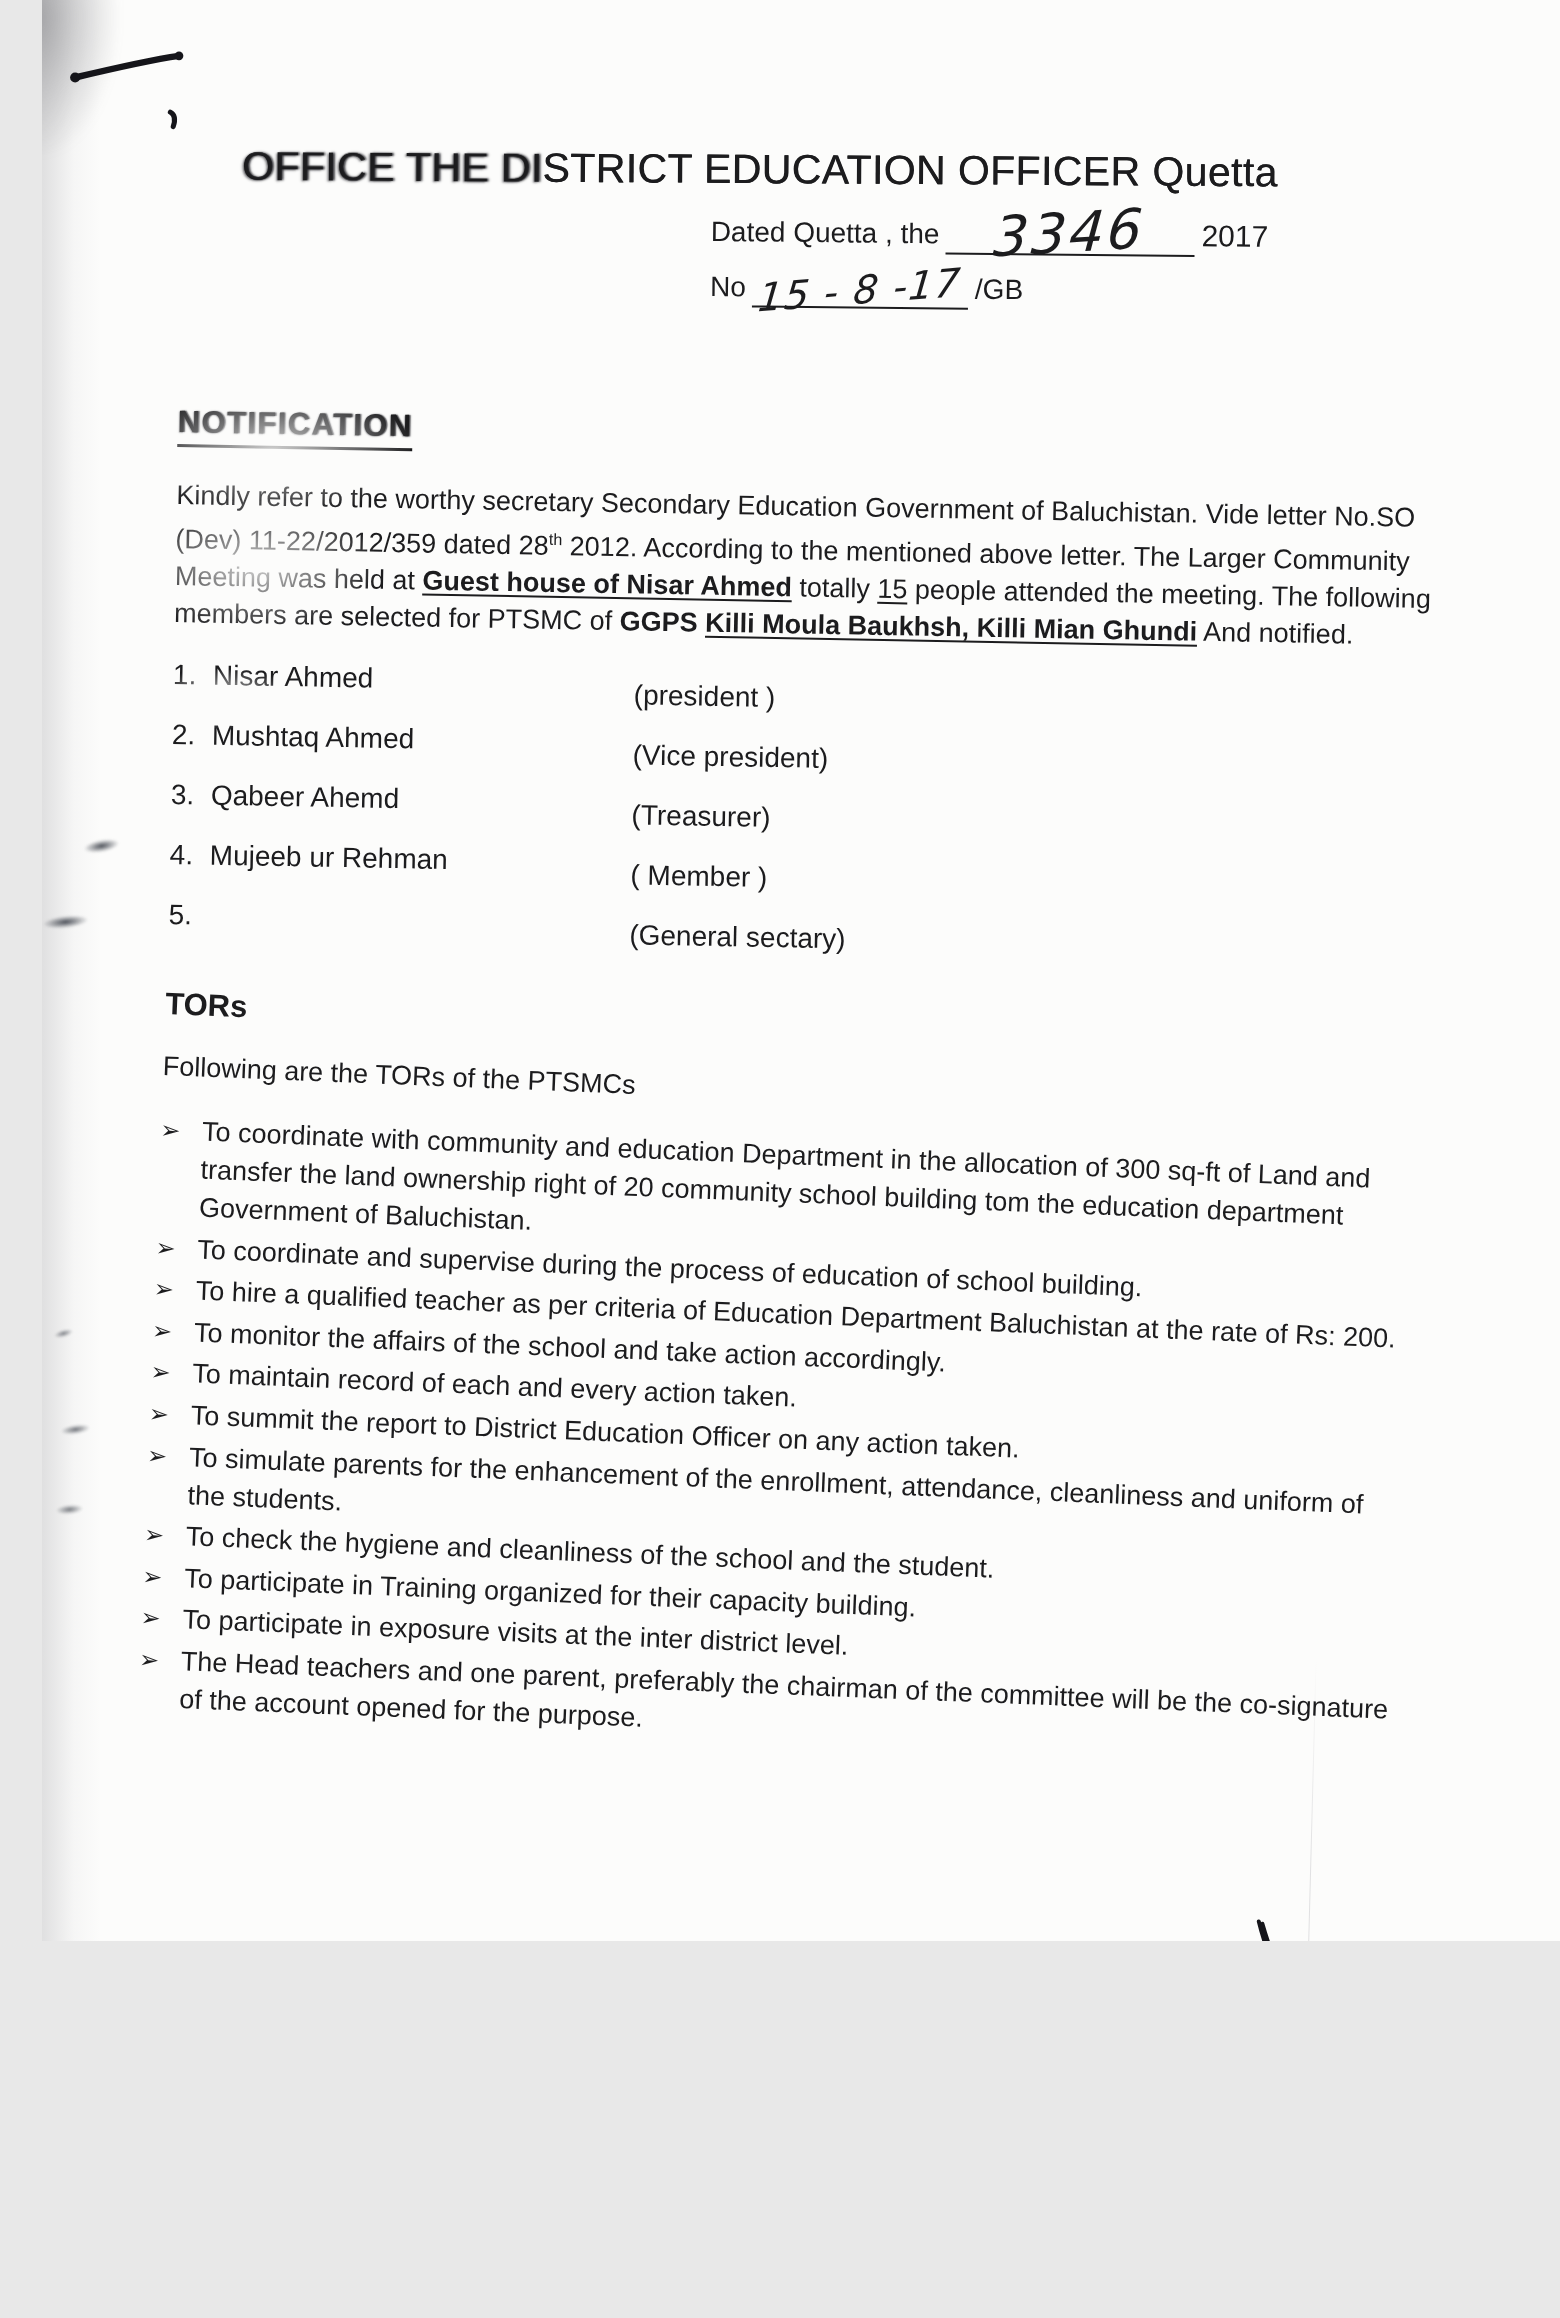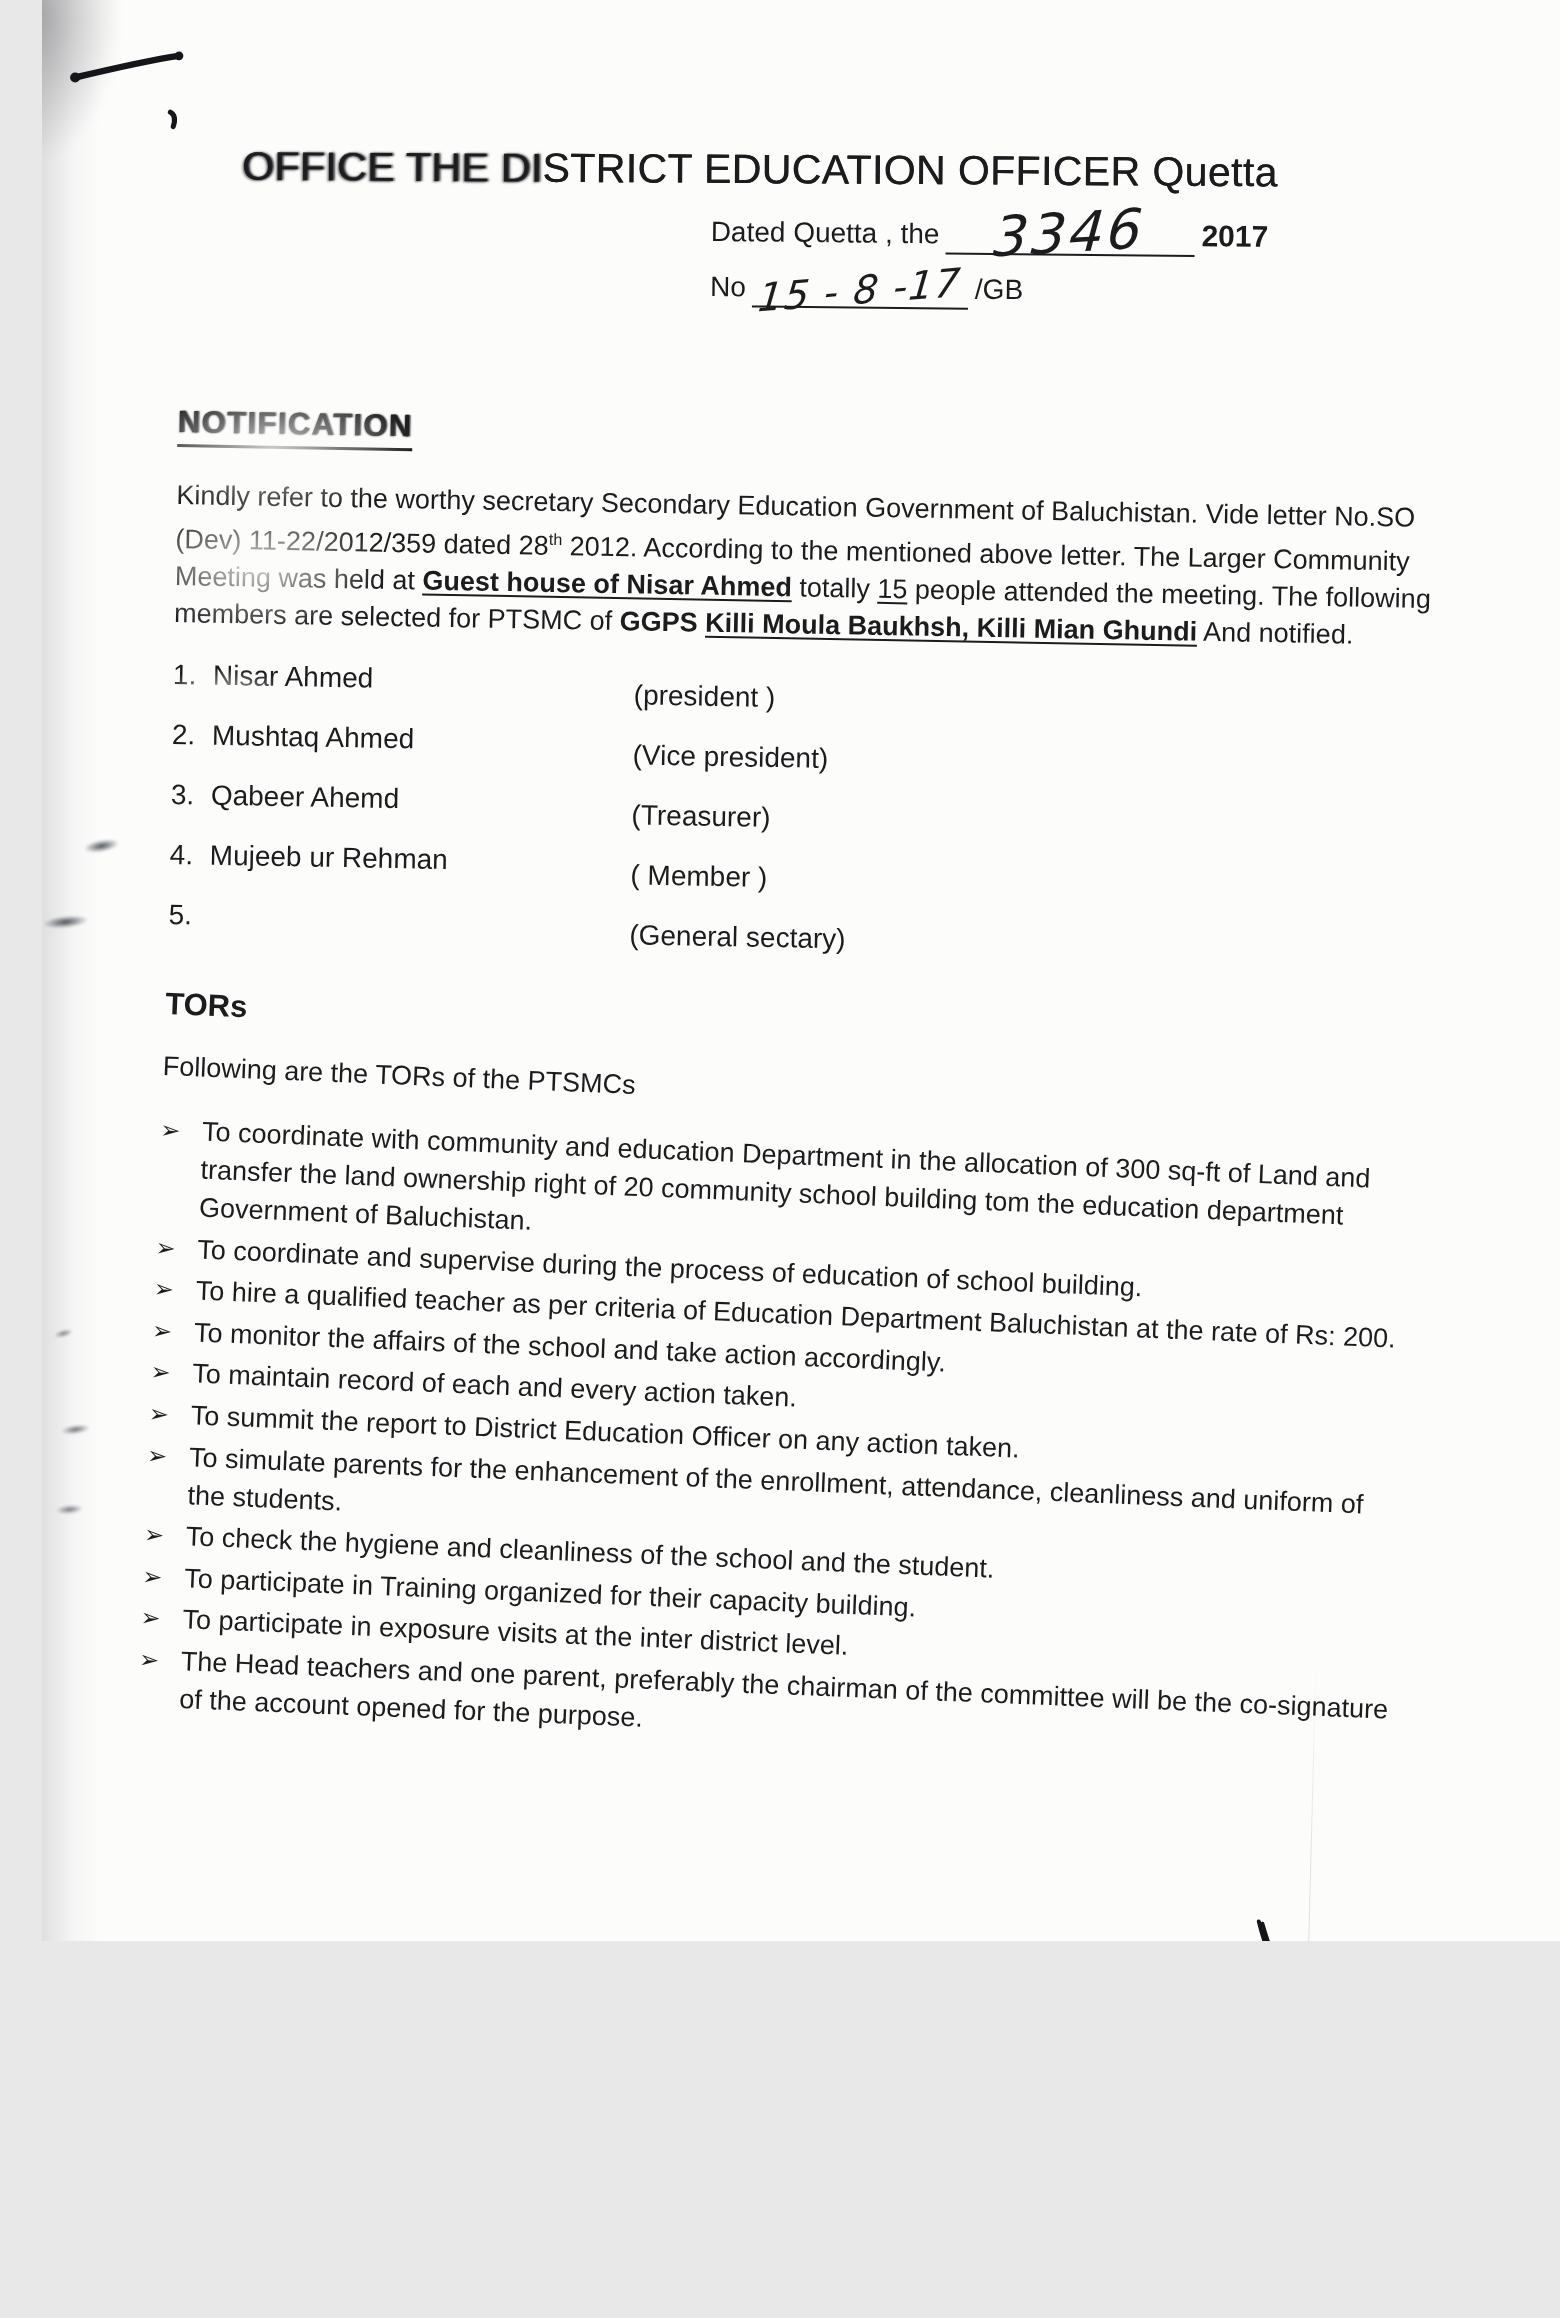--- a/index.html
+++ b/index.html
@@ -49,21 +49,21 @@
   .lbl { padding-bottom:4.3px; margin-right:5.8px; white-space:nowrap; }
   .slot { border-bottom:2.9px solid #1c1c1e; display:flex; justify-content:center; align-items:flex-end; }
   .slot-dated { width:249px; }
   .slot-no { width:216px; }
   .hand { font-style:italic; font-family:"DejaVu Sans",sans-serif; white-space:nowrap; }
   .hand-big { font-size:55px; line-height:.85; letter-spacing:2.9px;
     transform:rotate(-4deg) skewX(-8deg); margin-bottom:-2.9px; }
   .hand-mid { font-size:39px; line-height:.9; letter-spacing:1.4px;
     transform:rotate(-5deg) skewX(-10deg); margin-bottom:-1.4px; }
   .after-slot { padding-bottom:4.3px; margin-left:7.2px; white-space:nowrap; }
-  .year { font-size:30px;font-weight:bold; }
+  .year { font-size:30px; }
   .no-line { margin-top:19px; }
 
   
   .body-block { left:136px; top:404px; width:1291px; transform:rotate(1.05deg); transform-origin:left top; }
   .notif-head { display:inline-block; font-size:31px; font-weight:700; letter-spacing:1.4px;
     border-bottom:3.6px solid #1a1a1c; padding-bottom:4.3px;
     text-shadow:1.4px 0 1.4px rgba(25,25,30,.8), -0.7px 0.7px 1.4px rgba(50,50,55,.5); }
   .intro-para { margin:30px 0 0 0; font-size:27px; line-height:37px; width:1260px; }
   .seg-bold { font-weight:700; }
   .seg-underline { text-decoration:underline; text-decoration-thickness:2.2px; text-underline-offset:4.3px; }

